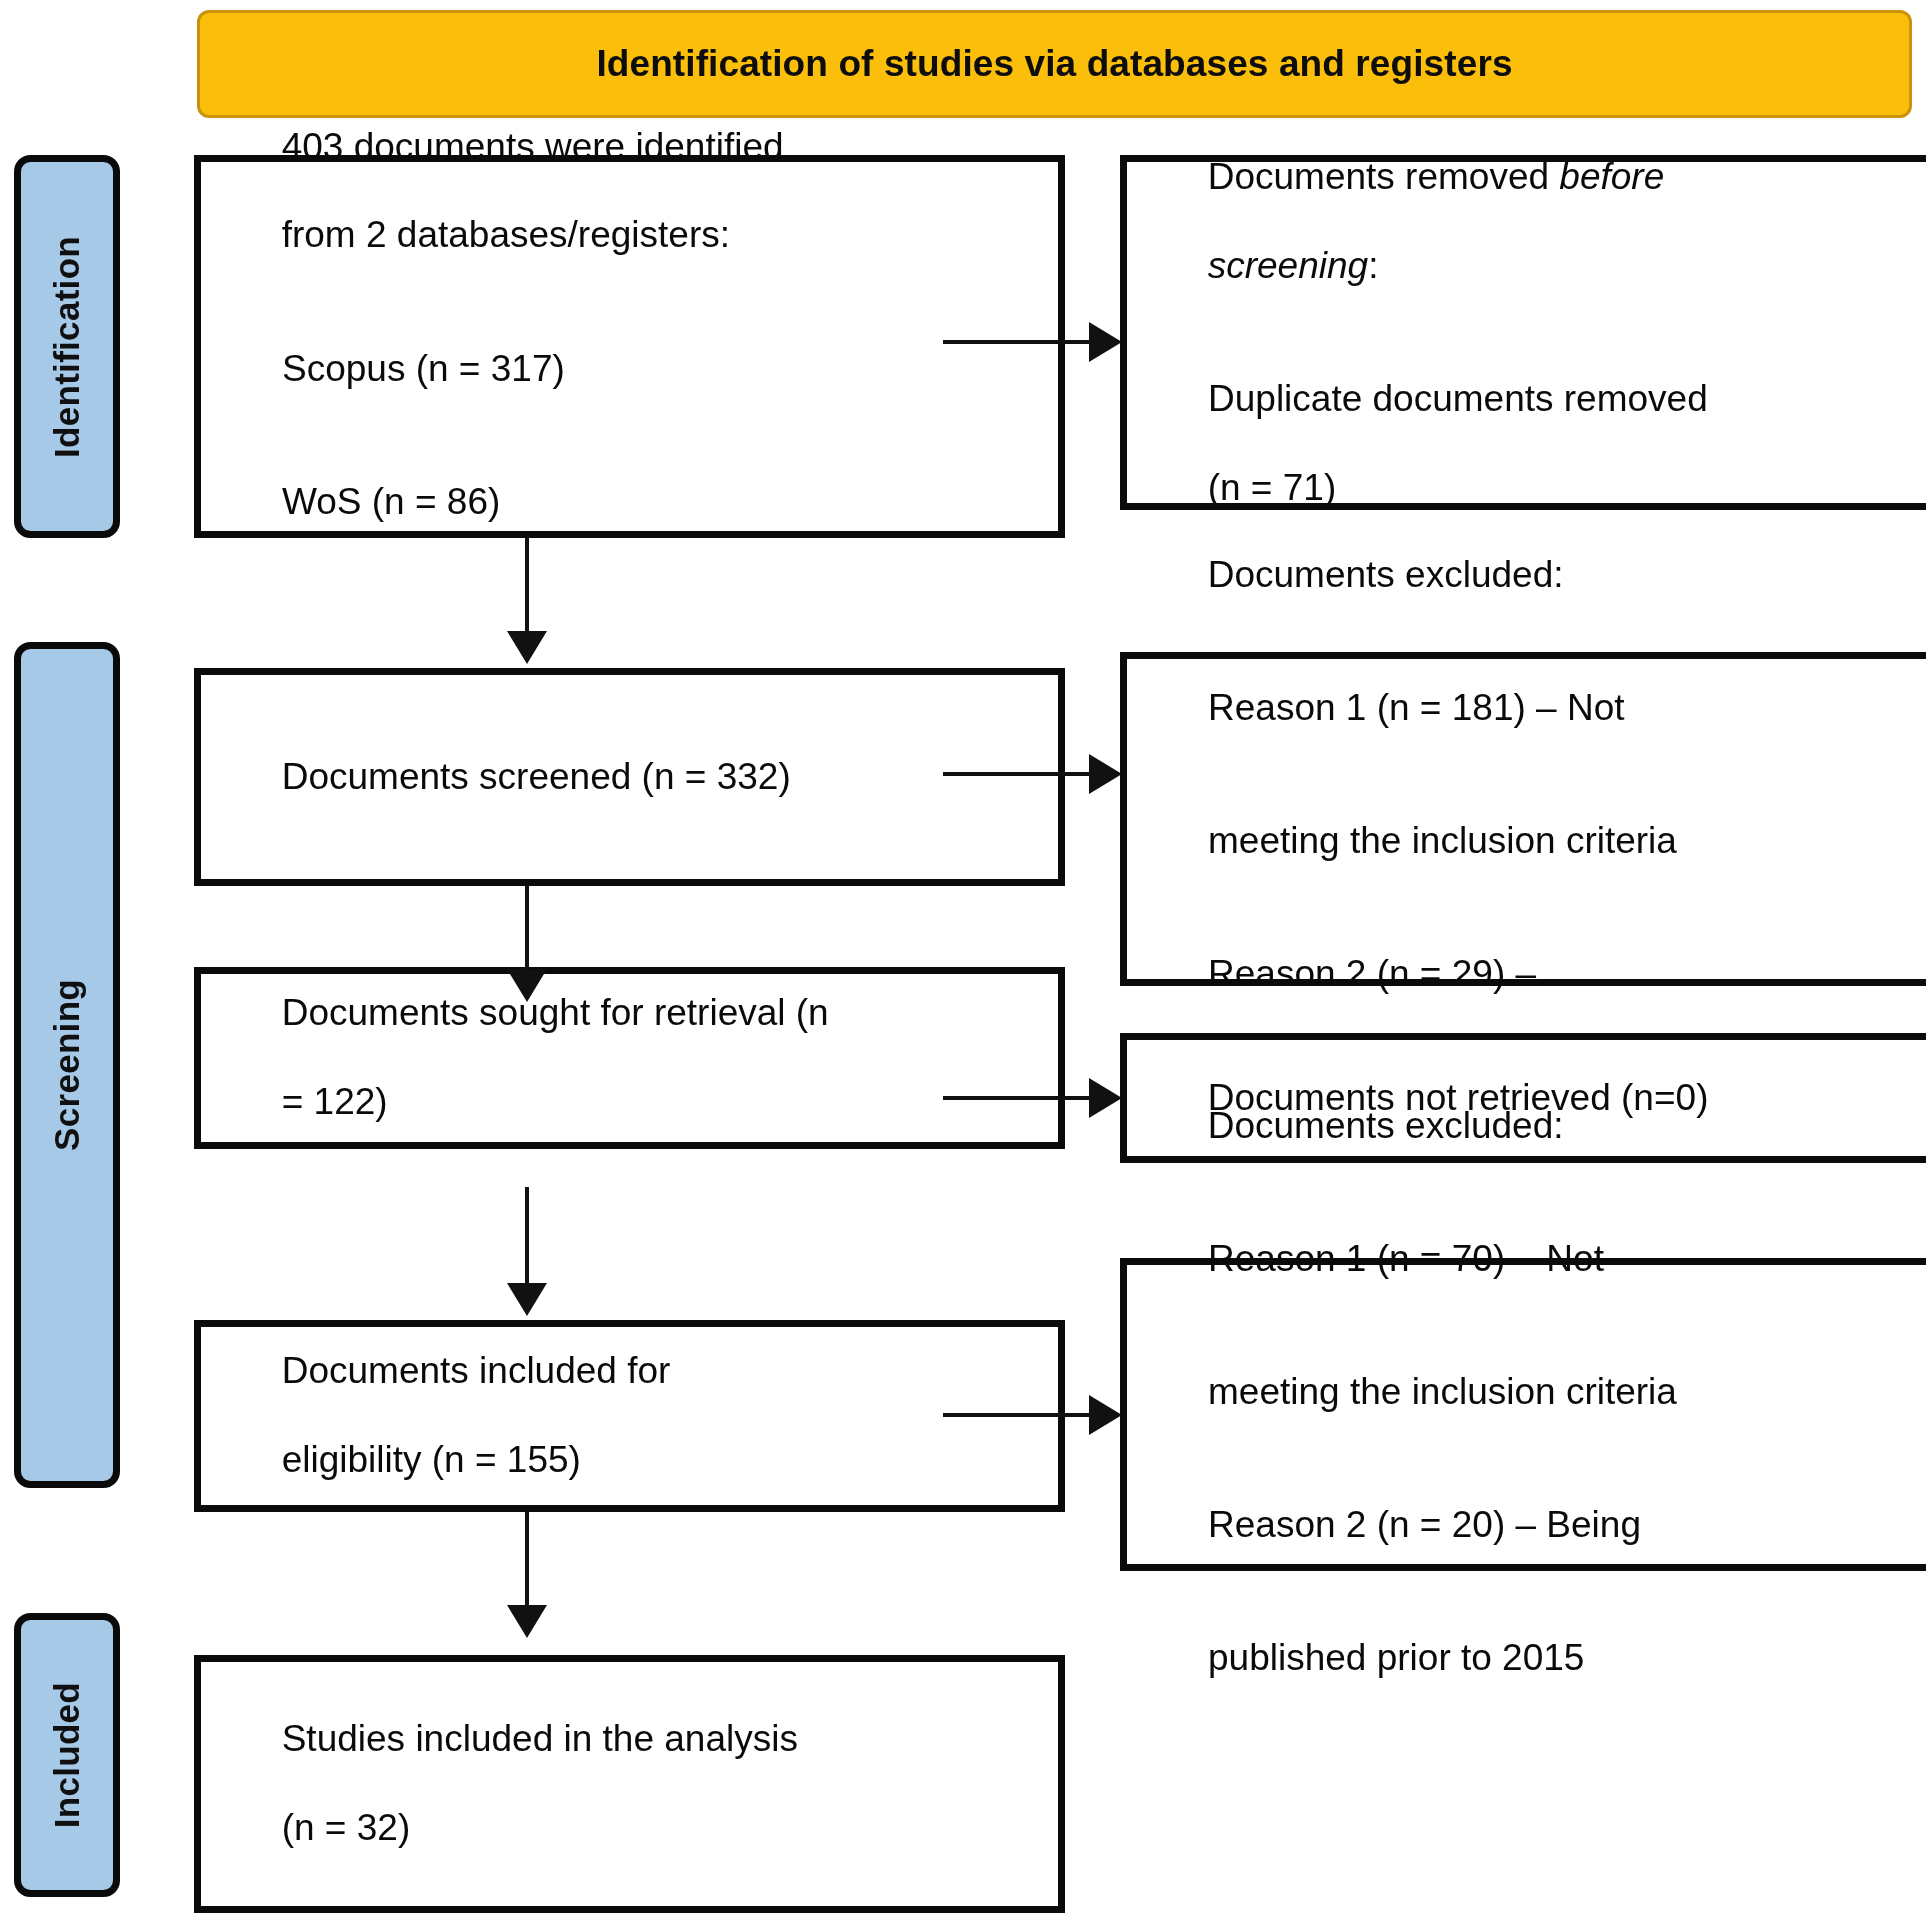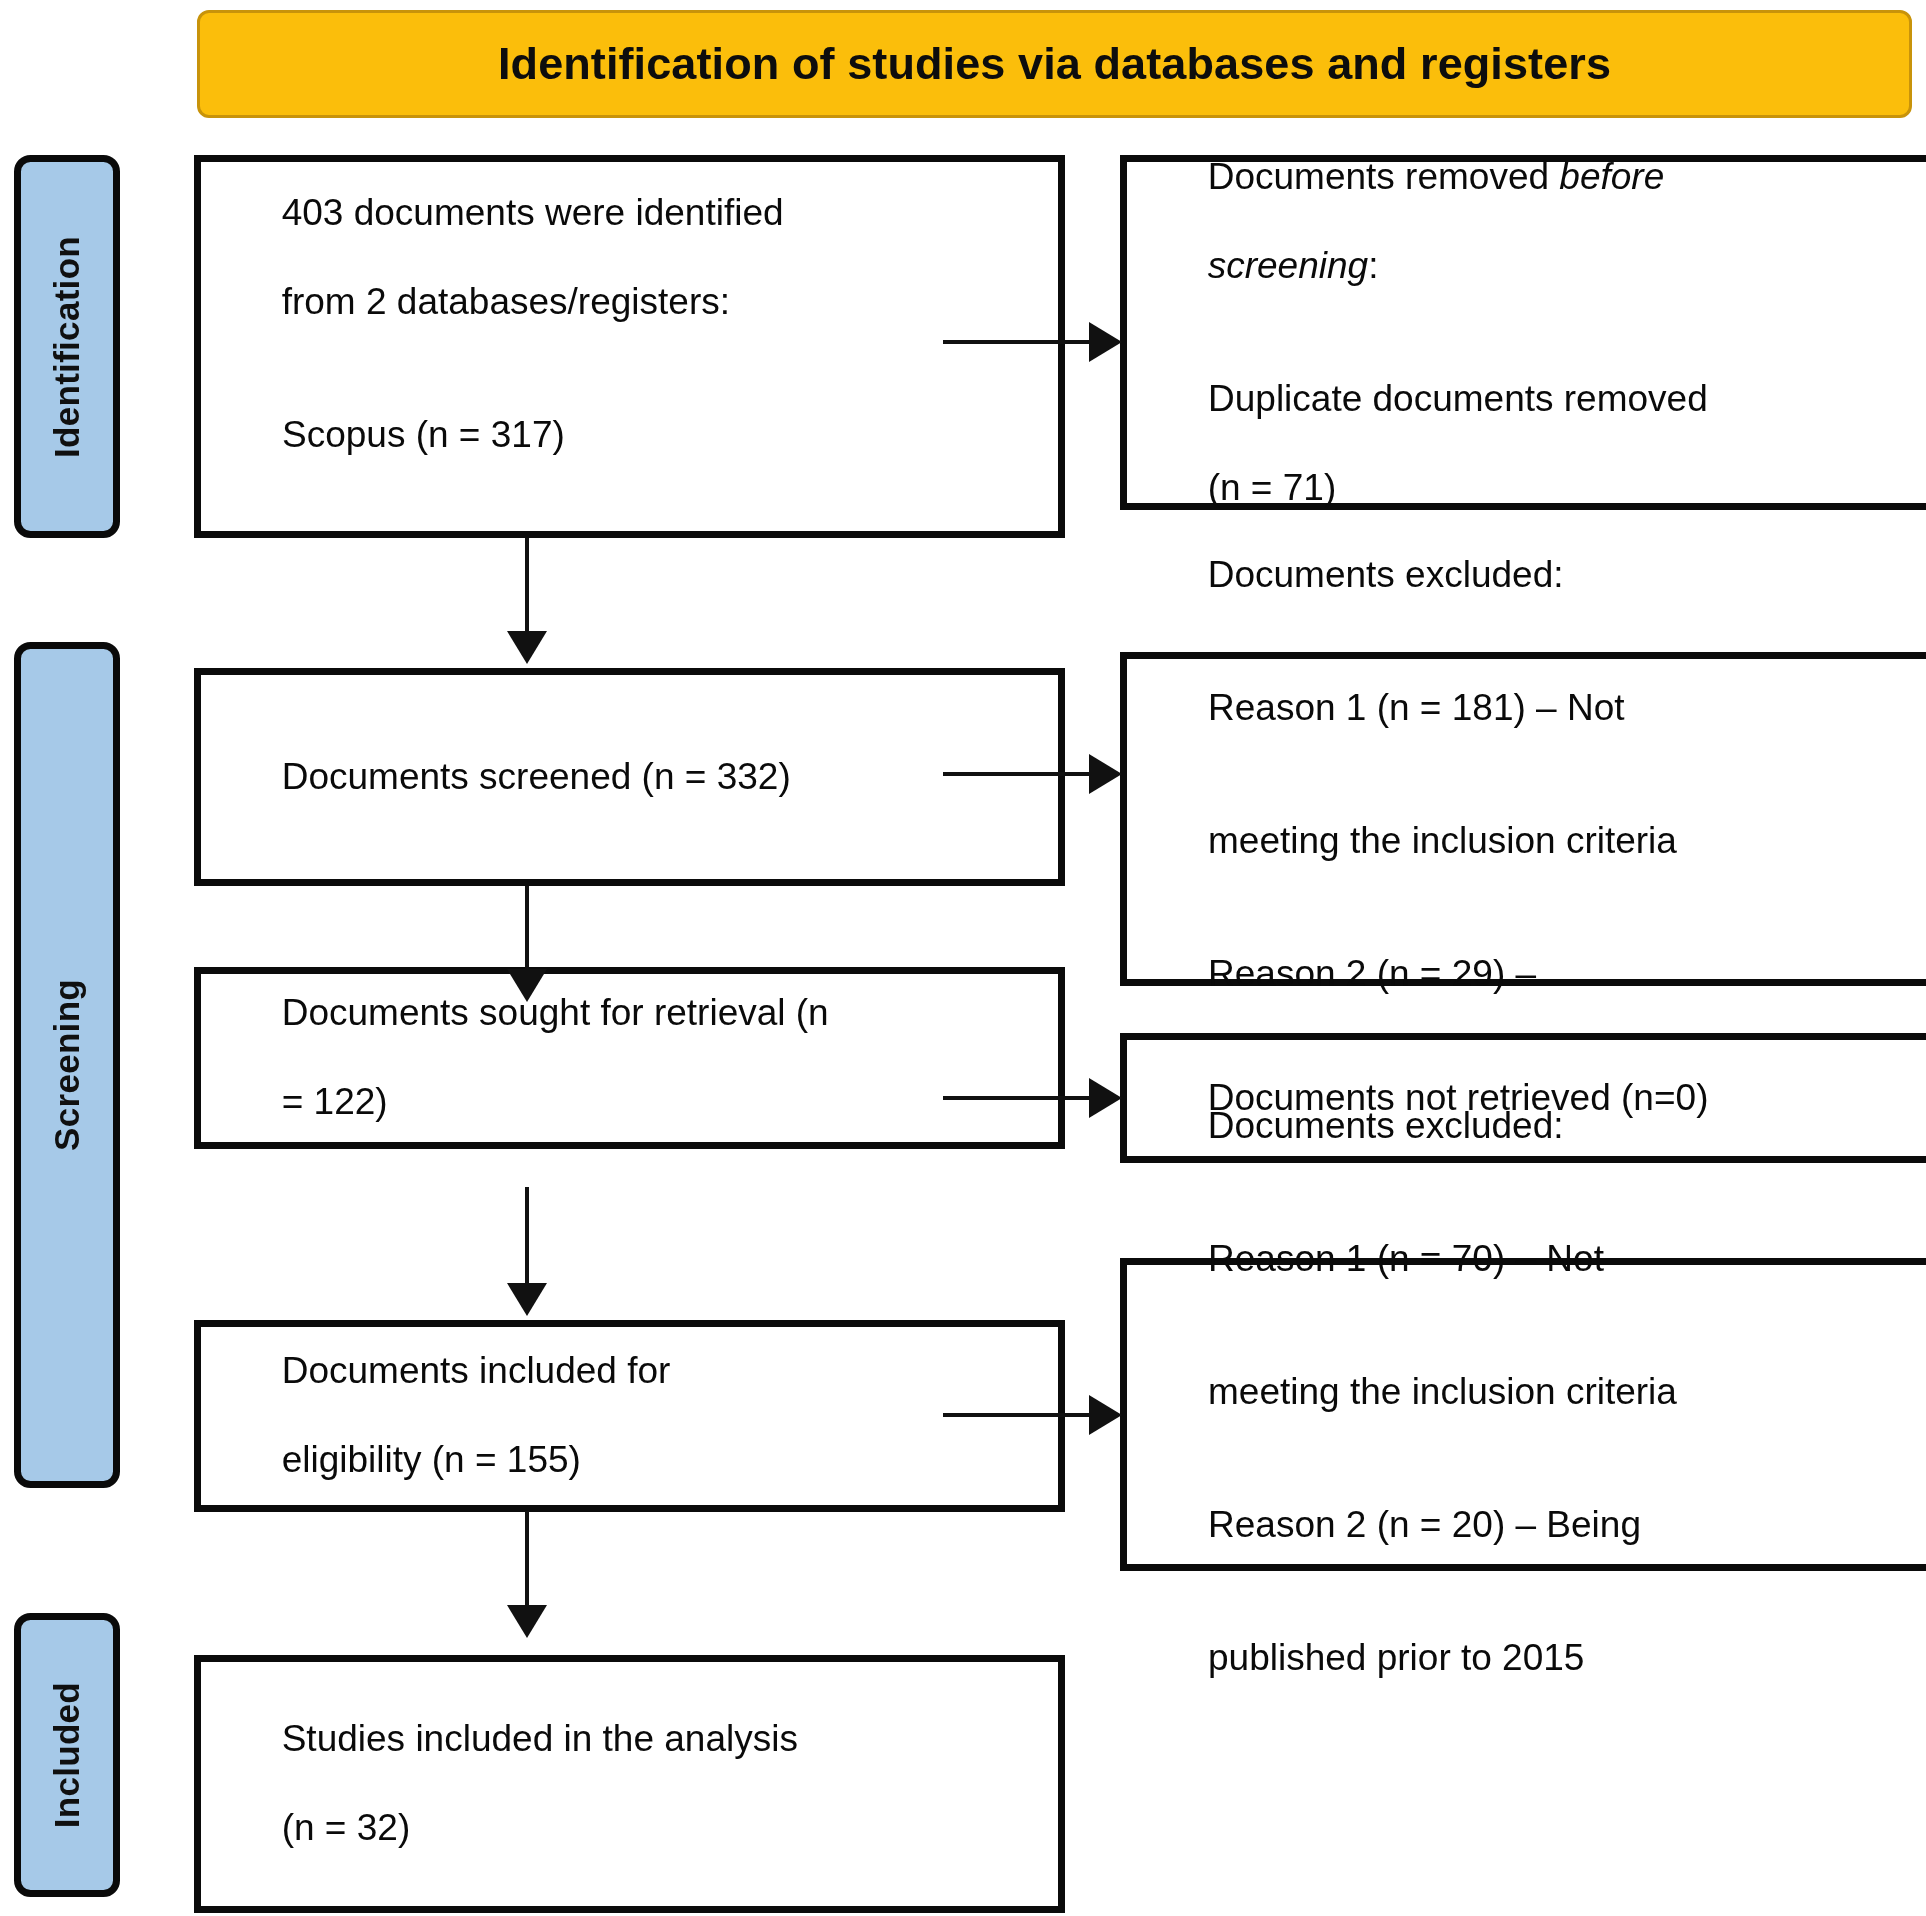--- a/index.html
+++ b/index.html
@@ -6,21 +6,21 @@
   body{width:1926px;height:1916px;font-family:"Liberation Sans",sans-serif;}
   #stage{position:relative;width:1926px;height:1916px;overflow:hidden;background:#fff;}
 
   
   .banner{
     position:absolute;left:197px;top:10px;width:1715px;height:108px;
     background:#FBBE0B;border:3.9px solid #C8930A;border-radius:12px;
     box-sizing:border-box;display:flex;align-items:center;justify-content:center;
   }
   .banner-text{
-    font-size:45px;font-weight:bold;color:#0d0d0d;letter-spacing:0.1px;
+    font-size:37px;font-weight:bold;color:#0d0d0d;letter-spacing:0.1px;
     text-align:center;line-height:1.05;
   }
 
   
   .side{
     position:absolute;left:13.8px;width:106px;
     background:#A6C9E8;border:7.2px solid #0a0a0a;border-radius:16.5px;
     box-sizing:border-box;
     display:flex;align-items:center;justify-content:center;
   }
@@ -93,20 +93,21 @@
   </div>
   <div class="side" id="side-included">
     <span class="side-text">Included</span>
   </div>
 
   <div class="box colL" id="box-identified">
     <div class="box-text">
       <span>403 documents were identified</span><br>
       <span>from 2 databases/registers:</span><br>
       <span class="ind">Scopus (n = 317)</span>
+      <span class="ind">WoS (n = 86)</span>
     </div>
   </div>
 
   <div class="box colR" id="box-removed-before">
     <div class="box-text">
       <span>Documents removed </span><em>before</em><br>
       <em>screening</em><span>:</span><br>
       <span class="ind">Duplicate documents removed</span>
       <span>(n = 71)</span>
     </div>

